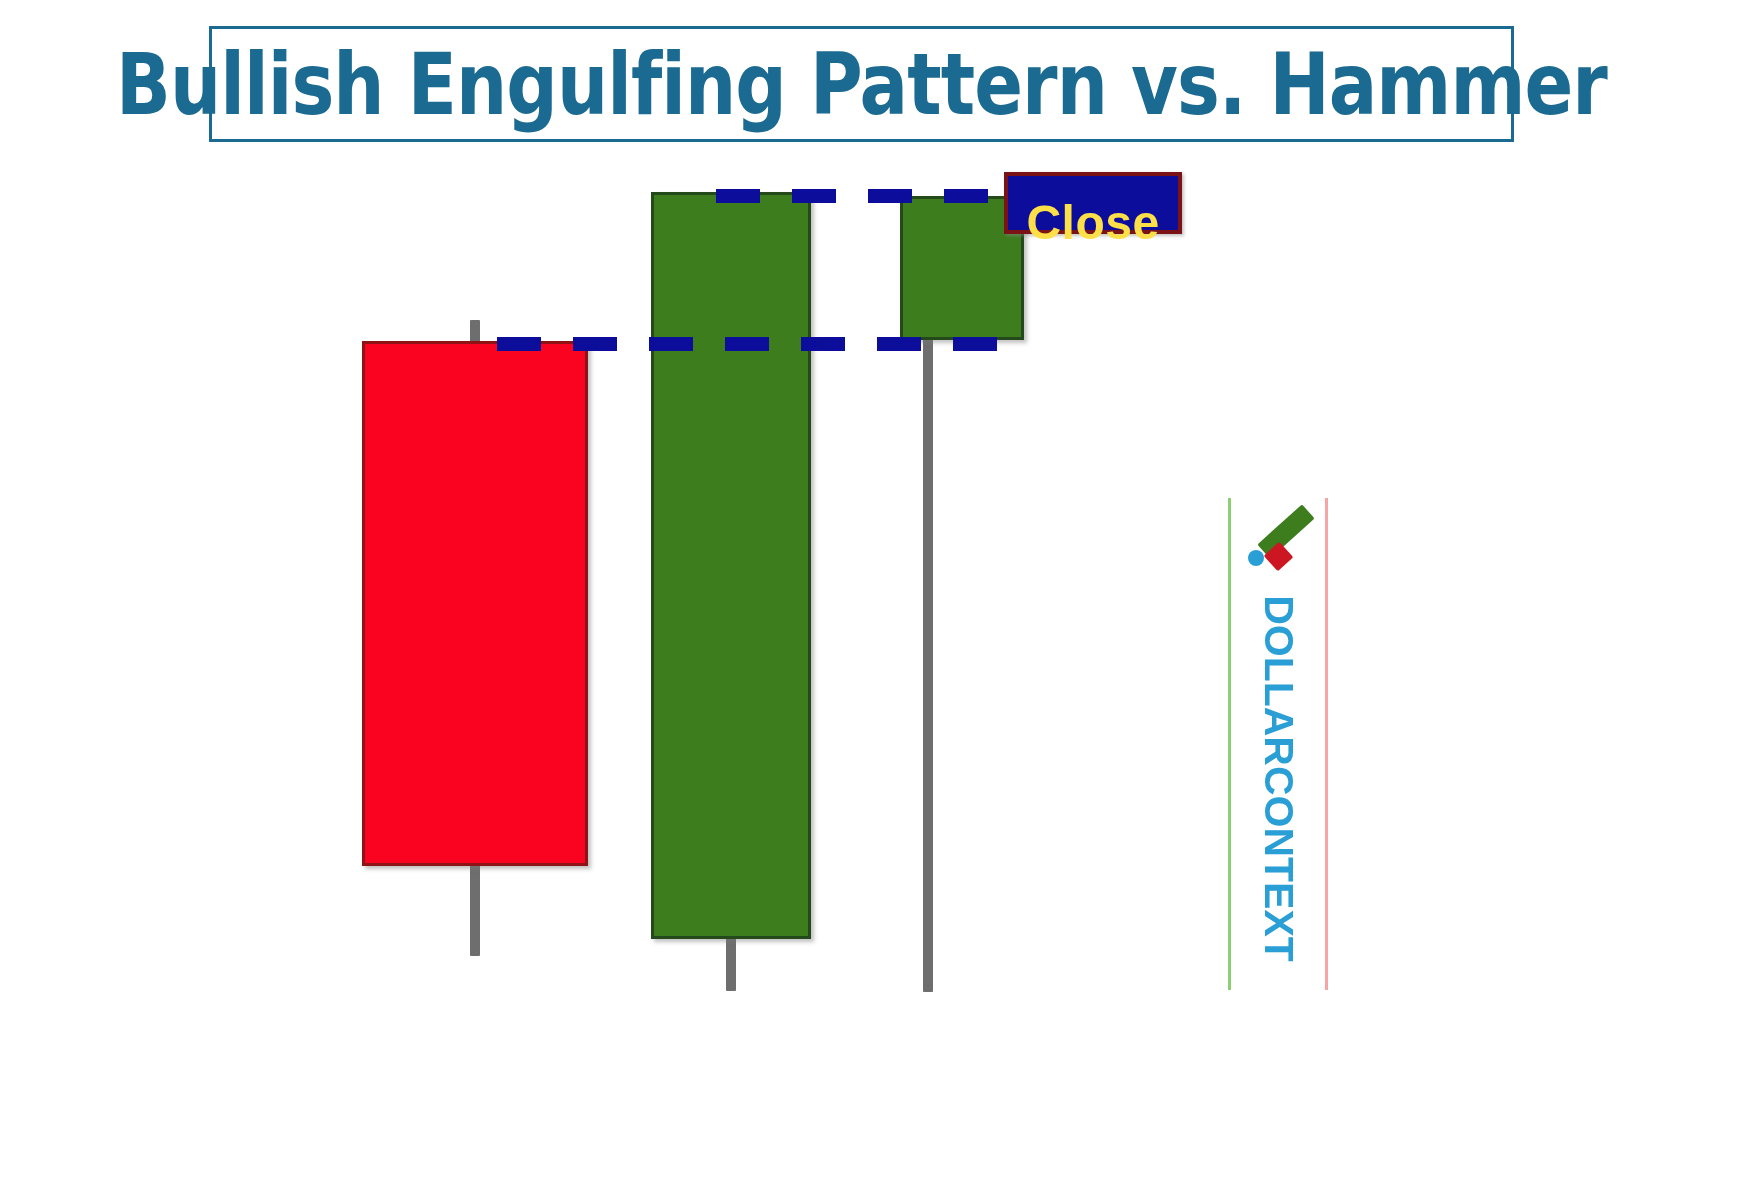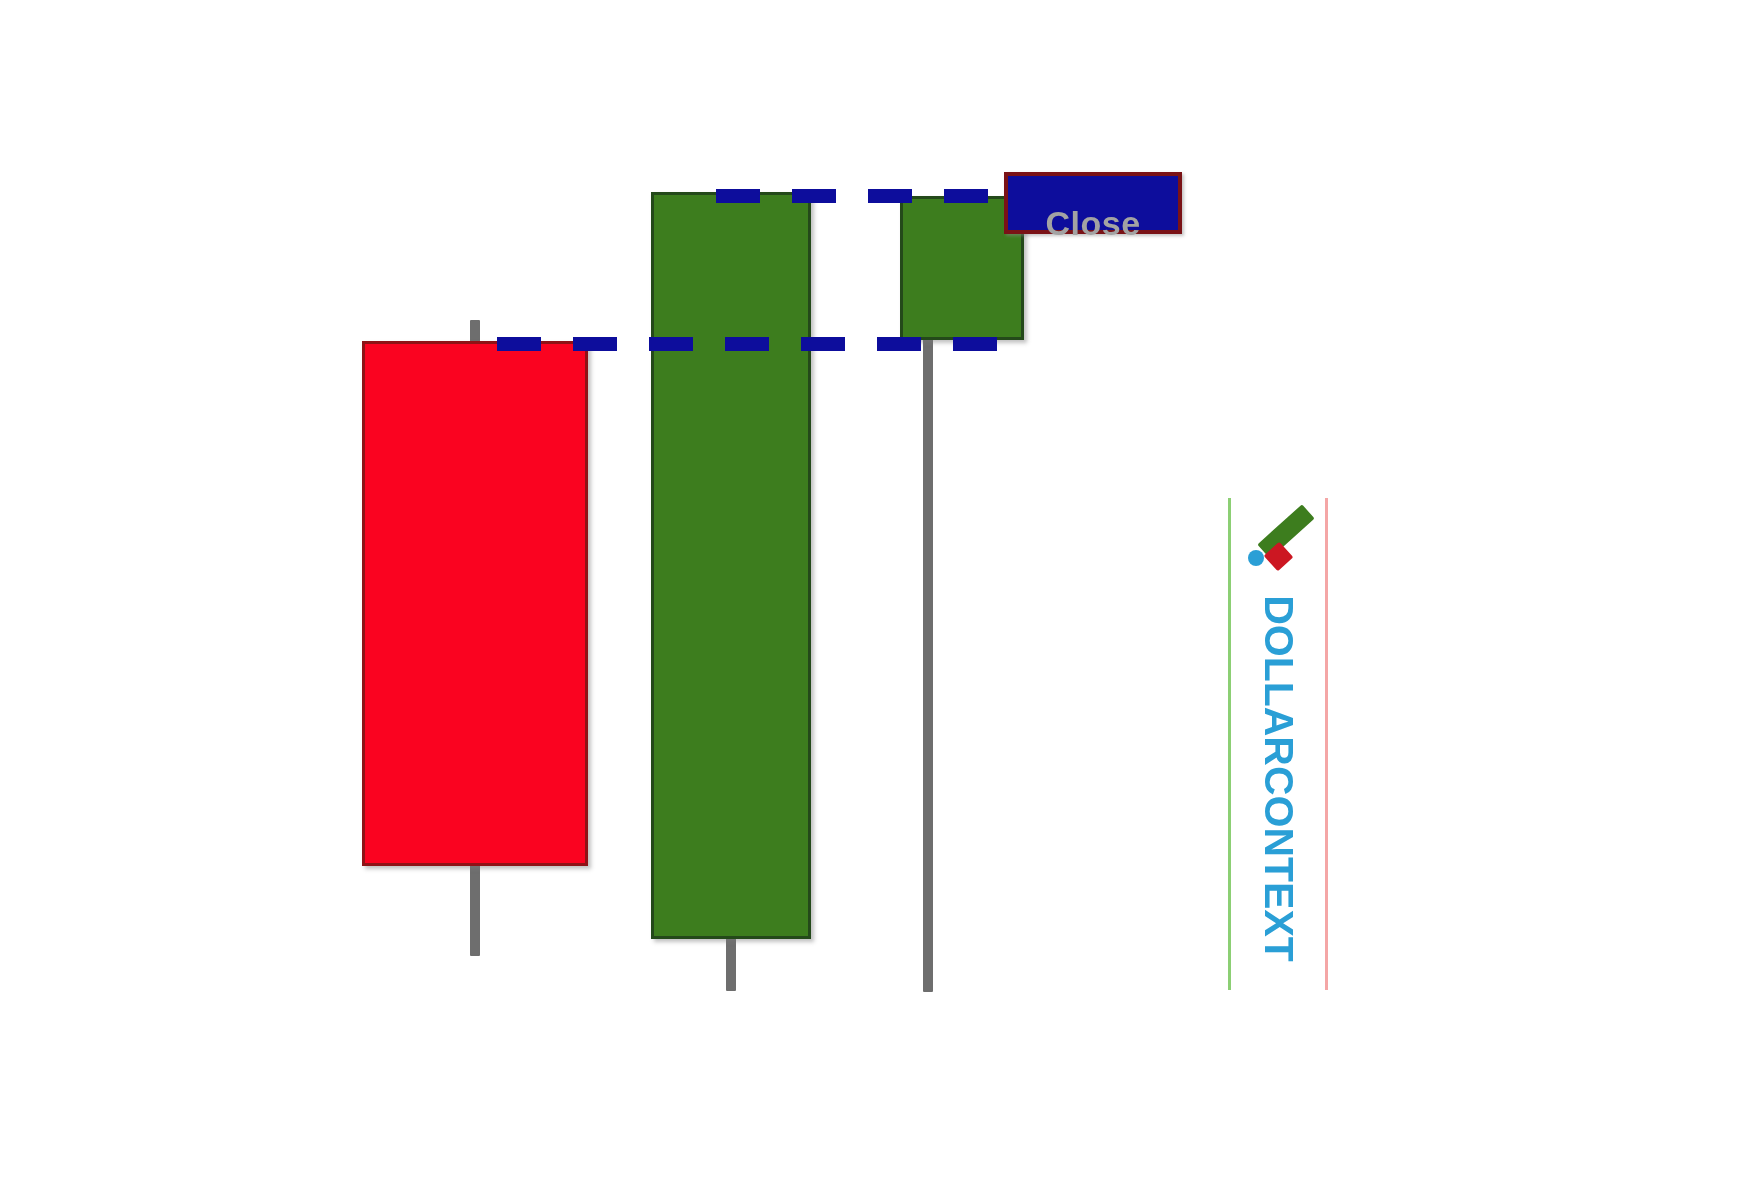--- a/index.html
+++ b/index.html
@@ -82,24 +82,24 @@
     position: absolute;
     box-sizing: border-box;
     background: #0d0d9c;
     border: 4px solid #7a1216;
     display: flex;
     align-items: center;
     justify-content: center;
     box-shadow: 2px 2px 3px rgba(140,140,140,0.5);
   }
   .label-box span {
-    color: #a3a3a3;
+    color: #fde047;
     font-family: "Liberation Sans", sans-serif;
     font-weight: bold;
-    font-size: 34px;
+    font-size: 48px;
     line-height: 38px;
     letter-spacing: 0.5px;
     margin-top: 40px;
   }
 
   
   #logo {
     position: absolute;
     left: 1228px;
     top: 498px;
@@ -167,20 +167,23 @@
     transform: rotate(90deg);
     transform-origin: center center;
     white-space: nowrap;
   }
 </style>
 </head>
 <body>
 
 <div id="canvas">
 
+  <div class="title-box">
+    <div class="title-text">Bullish Engulfing Pattern vs. Hammer</div>
+  </div>
 
   <div class="wick" style="left:470px; top:320px; width:10px; height:636px;"></div>
   <div class="body red" style="left:362px; top:341px; width:226px; height:525px;"></div>
 
   <div class="wick" style="left:726px; top:192px; width:10px; height:799px;"></div>
   <div class="body green" style="left:651px; top:192px; width:160px; height:747px;"></div>
 
   <div class="wick" style="left:923px; top:196px; width:10px; height:796px;"></div>
   <div class="body green" style="left:900px; top:196px; width:124px; height:144px;"></div>
 

